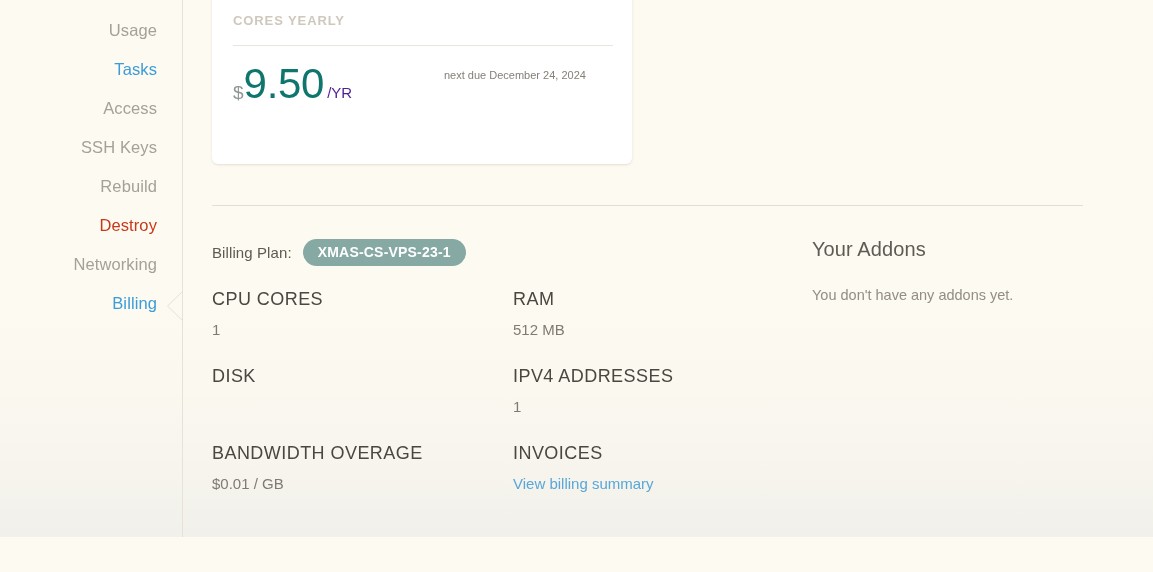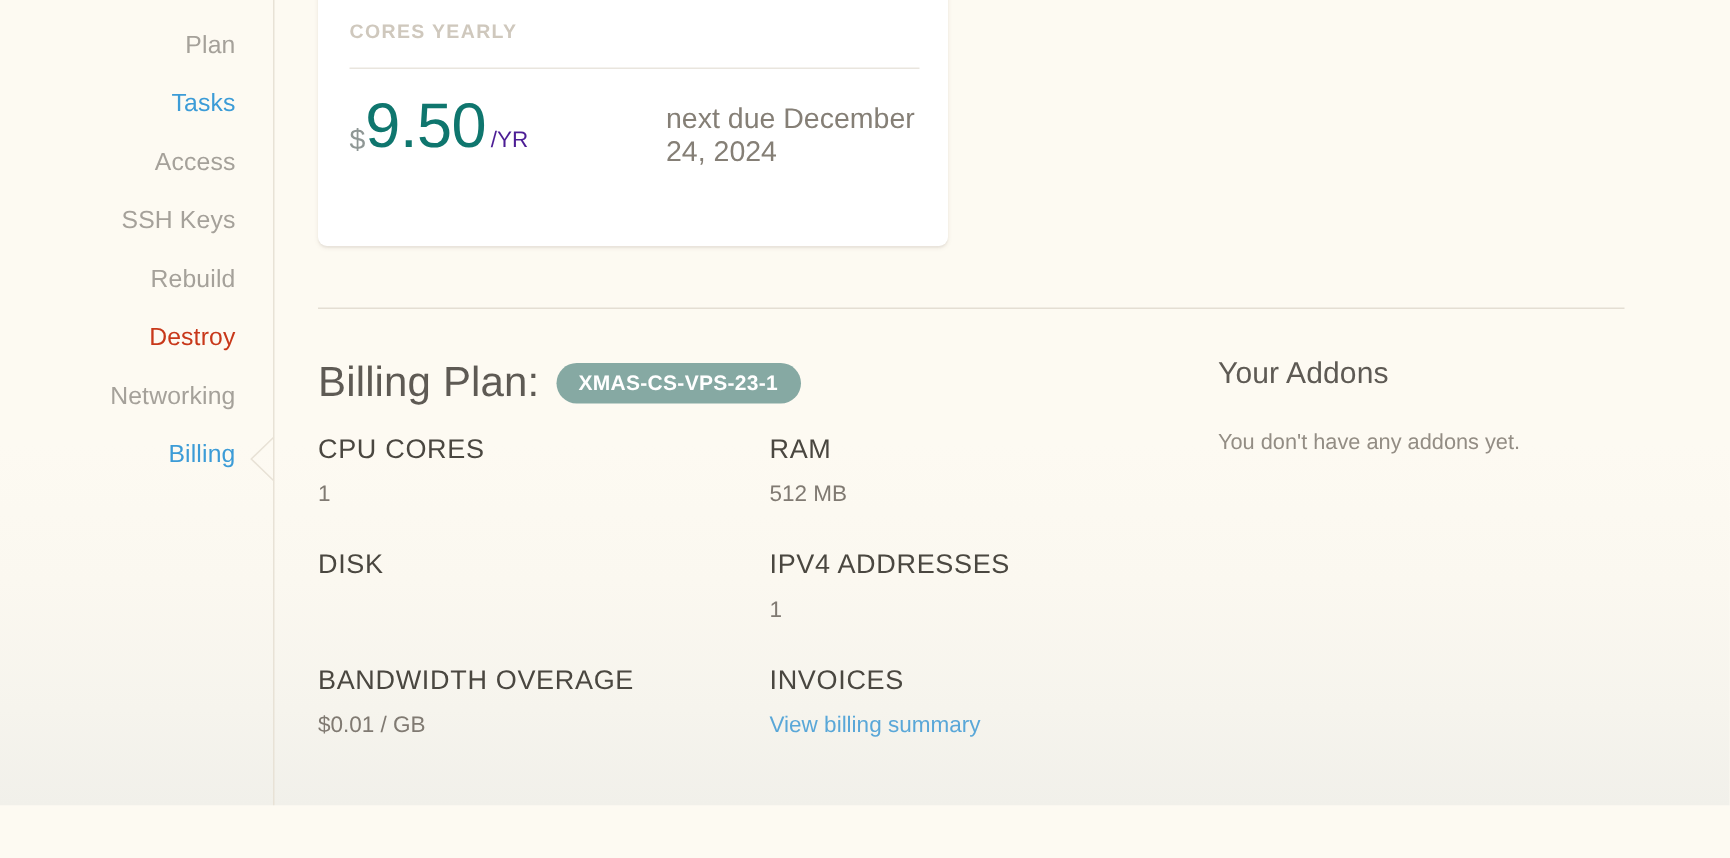--- a/index.html
+++ b/index.html
@@ -136,21 +136,21 @@
   }
   #price-period {
     font-size: 15px;
     color: #4c1d95;
     margin-left: 3px;
   }
   #next-due {
     position: absolute;
     left: 232px;
     top: 109px;
-    font-size: 19px;
+    font-size: 11px;
     color: #857f76;
   }
 
   
   #section-rule {
     position: absolute;
     left: 212px;
     top: 205px;
     width: 871px;
     height: 1px;
@@ -160,21 +160,21 @@
   
   #billing-plan-row {
     position: absolute;
     left: 212px;
     top: 239px;
     display: flex;
     align-items: center;
     white-space: nowrap;
   }
   #billing-plan-title {
-    font-size: 28px;
+    font-size: 15px;
     color: #5e5a54;
     letter-spacing: 0.1px;
     text-align: center;
   }
   #billing-plan-badge {
     margin-left: 11px;
     display: inline-block;
     background: #86a9a3;
     color: #ffffff;
     font-size: 14px;
@@ -251,21 +251,21 @@
 </style>
 </head>
 <body>
 
 <div id="page">
 
   <div id="content-panel">
 
     <div id="sidebar">
       <nav id="sidebar-nav">
-        <a class="nav-item">Plan</a>
+        <a class="nav-item">Usage</a>
         <a class="nav-item link">Tasks</a>
         <a class="nav-item">Access</a>
         <a class="nav-item">SSH Keys</a>
         <a class="nav-item">Rebuild</a>
         <a class="nav-item danger">Destroy</a>
         <a class="nav-item">Networking</a>
         <a class="nav-item link">Billing</a>
       </nav>
     </div>
 

